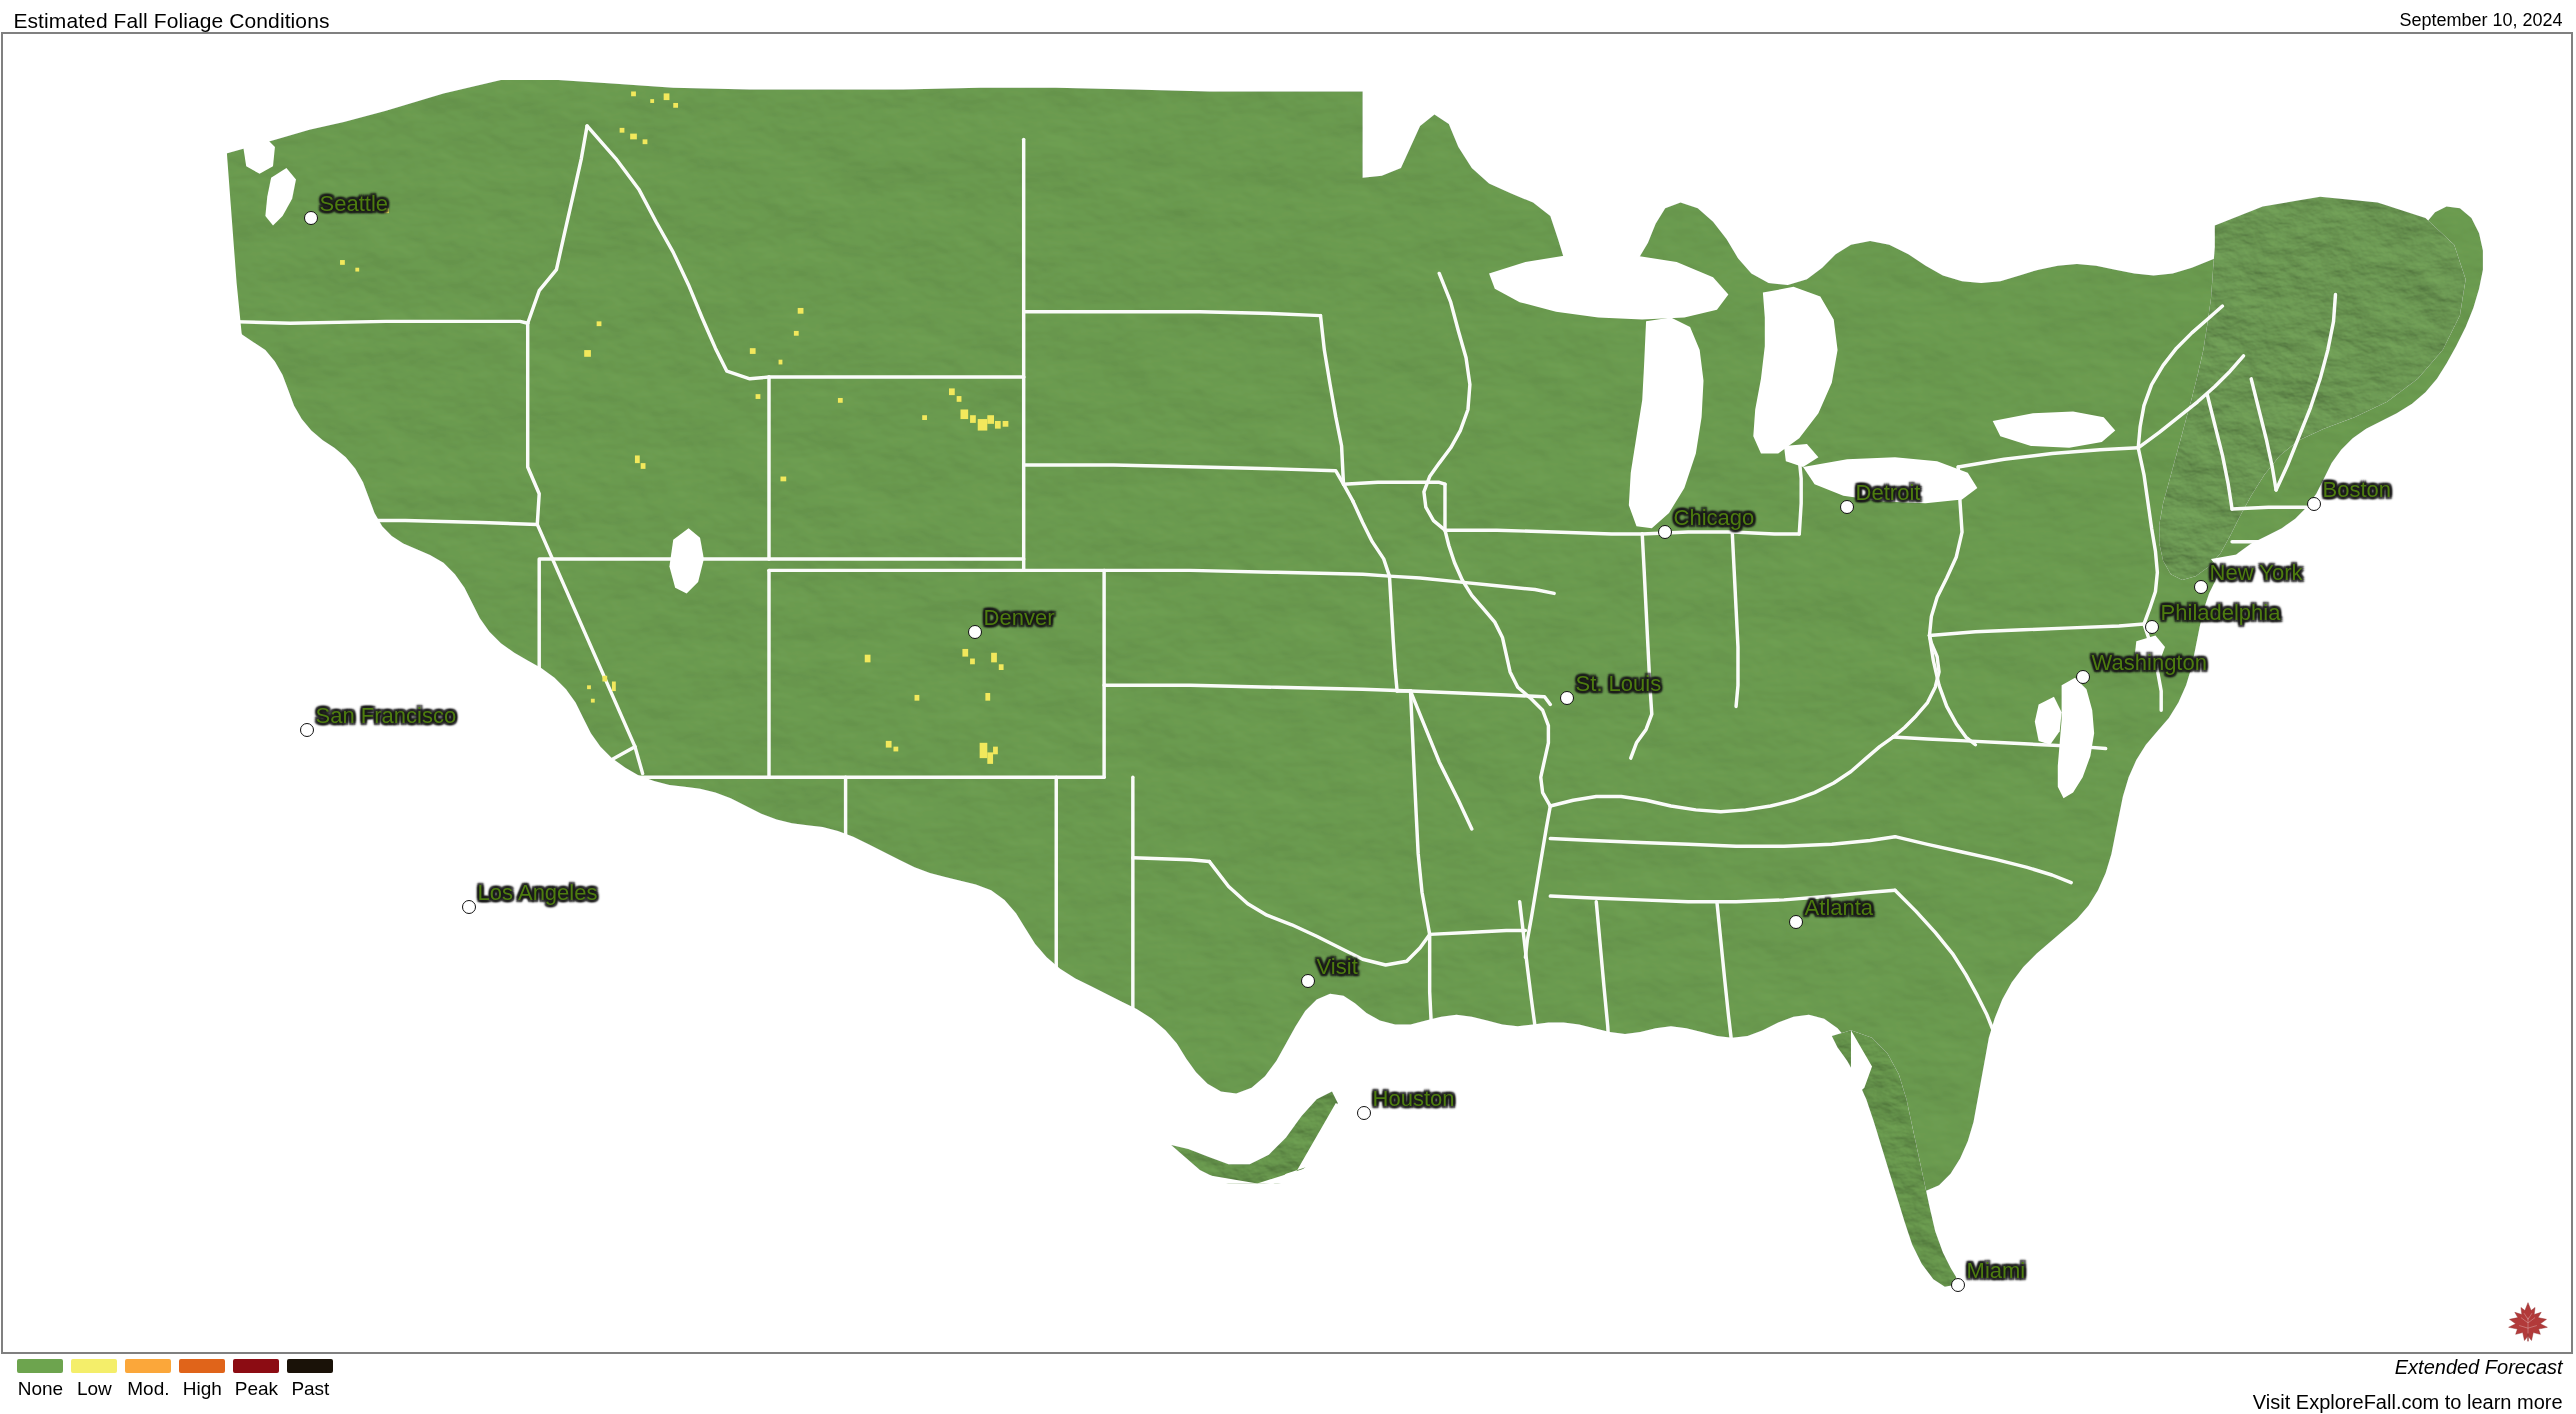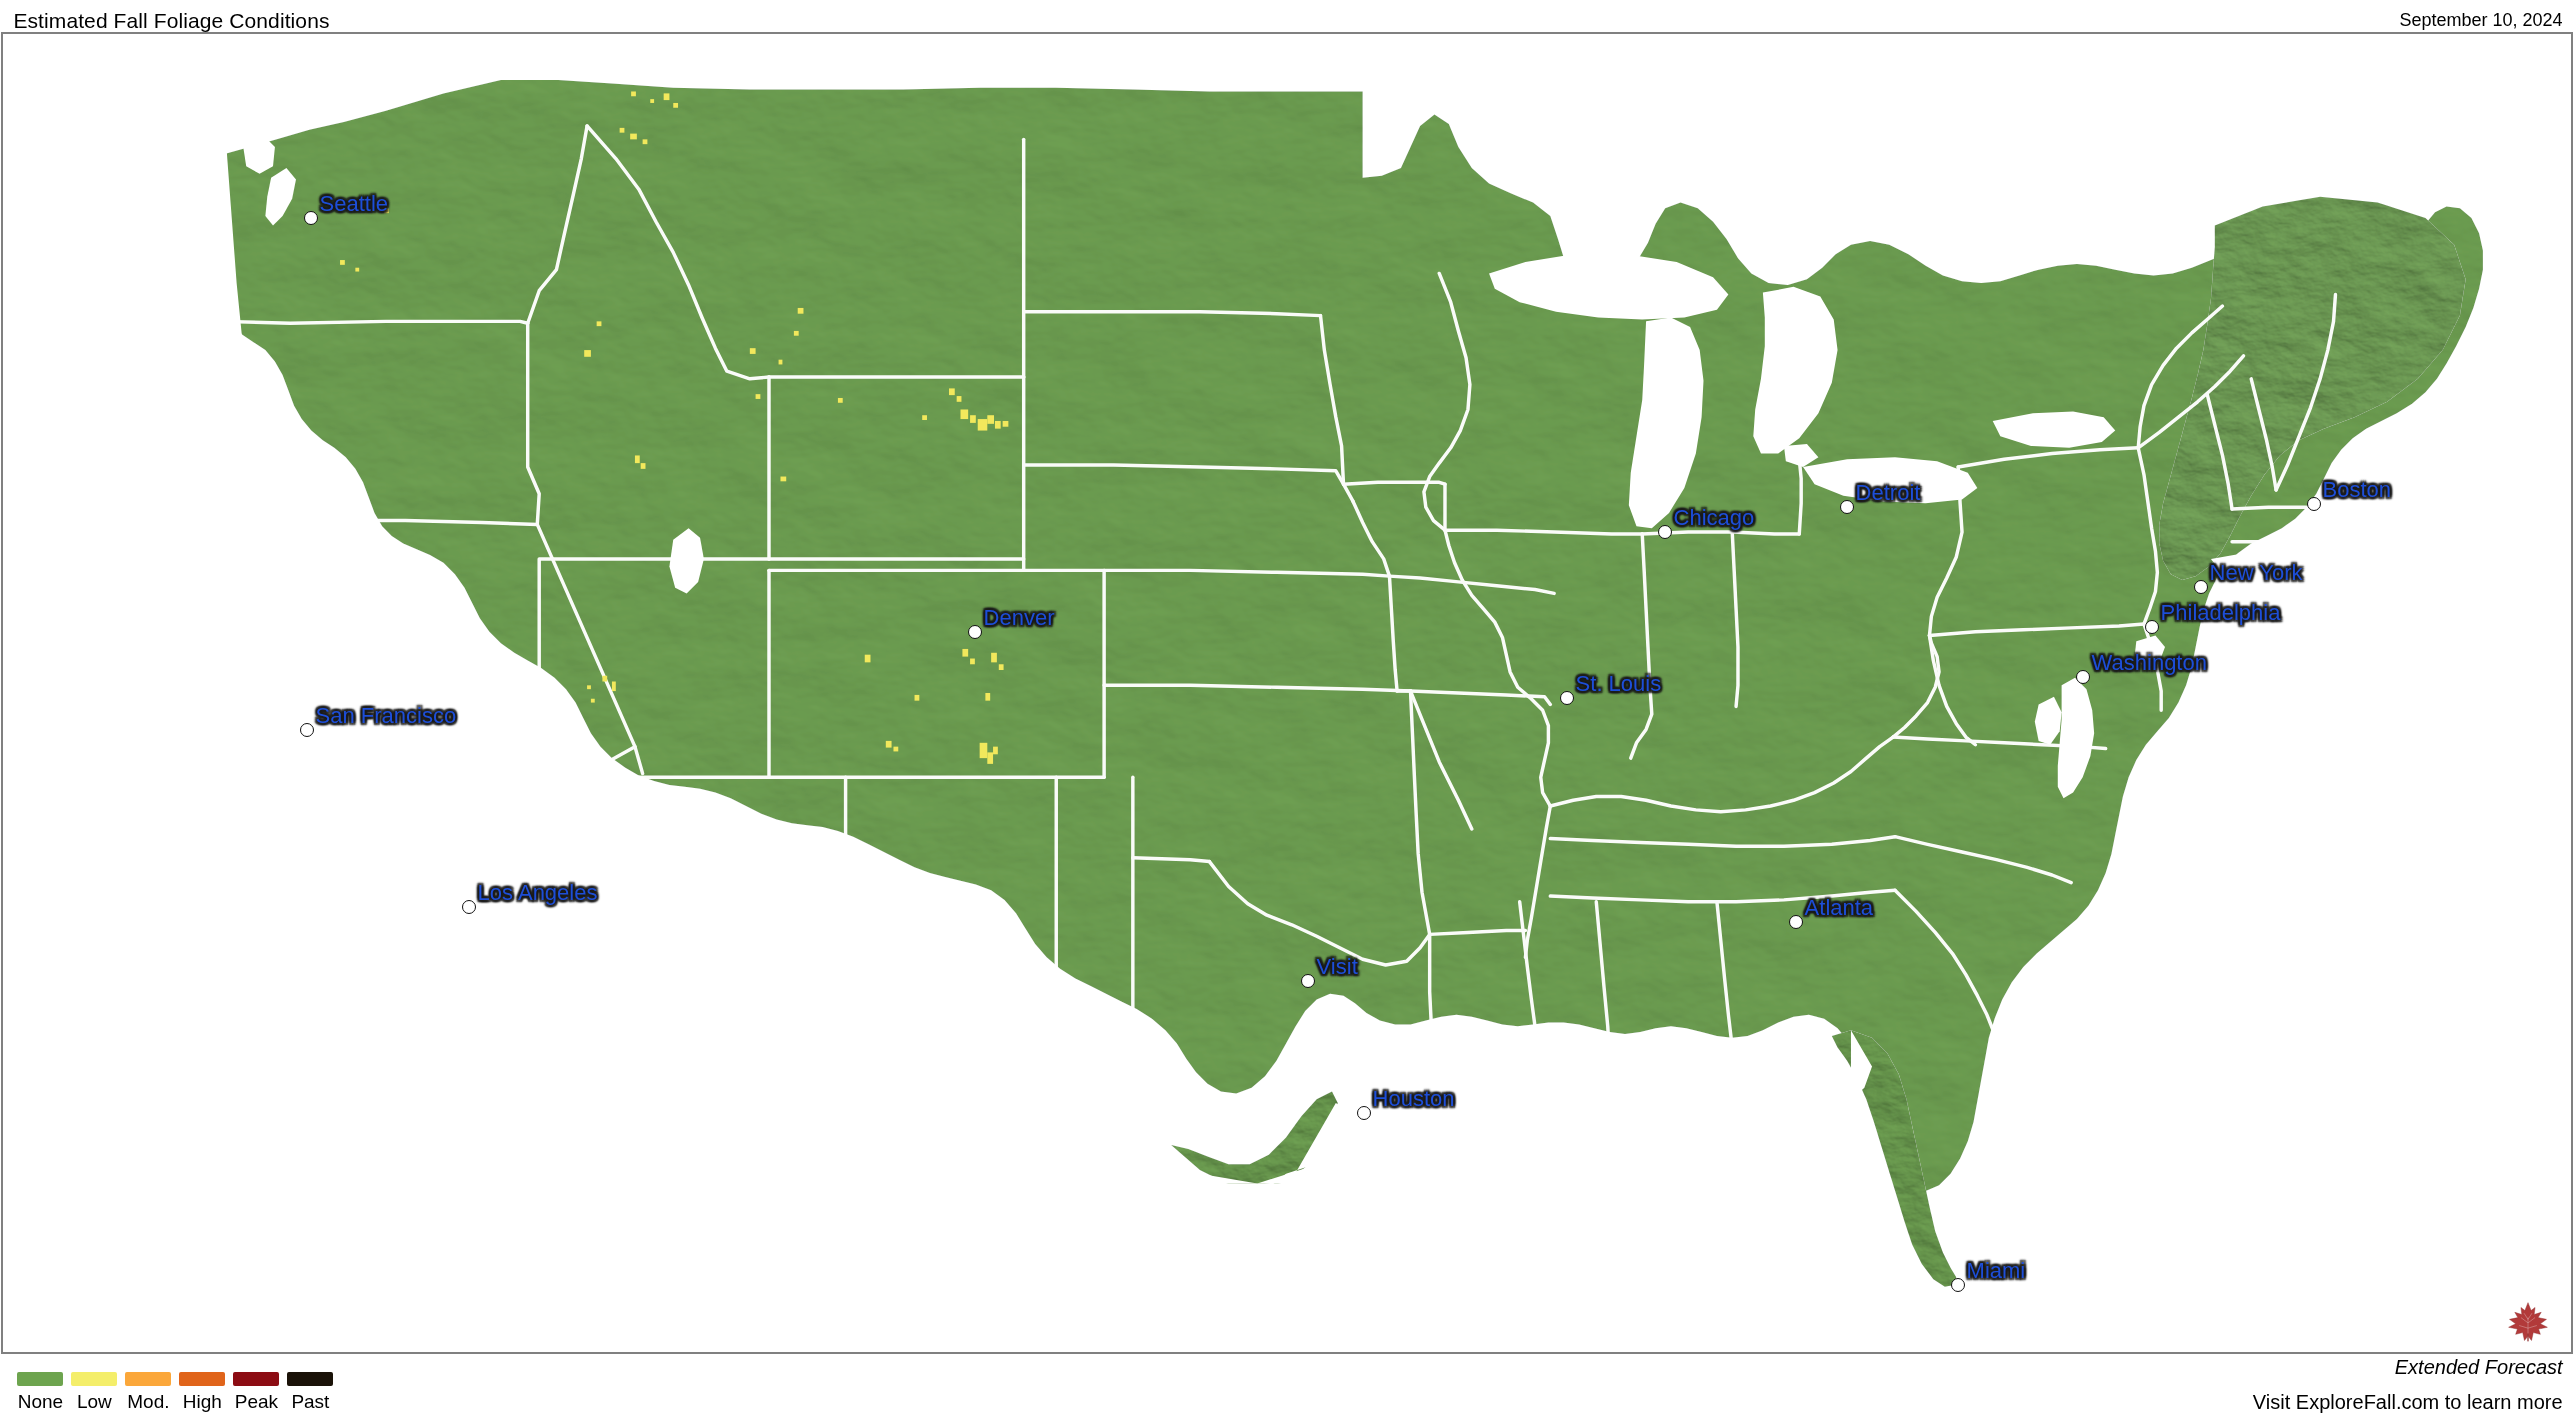--- a/index.html
+++ b/index.html
@@ -72,21 +72,21 @@
     margin-top: -7.2px;
     border-radius: 50%;
     background: #ffffff;
     border: 1.9px solid #111111;
     box-sizing: border-box;
   }
   .city-label {
     position: absolute;
     font-size: 22px;
     line-height: 22px;
-    color: #1d4ed8;
+    color: #4d7c0f;
     white-space: nowrap;
     font-family: "Liberation Sans", sans-serif;
     text-shadow:
       -1.9px -1.9px 1.9px #1a1a1a, 1.9px -1.9px 1.9px #1a1a1a,
       -1.9px  1.9px 1.9px #1a1a1a, 1.9px  1.9px 1.9px #1a1a1a,
        0px -1.9px 1.9px #1a1a1a, 0px  1.9px 1.9px #1a1a1a,
       -1.9px  0px 1.9px #1a1a1a, 1.9px  0px 1.9px #1a1a1a,
        0 0 3.8px #000000;
     pointer-events: none;
   }
@@ -106,21 +106,21 @@
   .footer {
     position: absolute;
     left: 0;
     top: 1354px;
     width: 2576px;
     height: 60px;
   }
   .legend {
     position: absolute;
     left: 13.4px;
-    top: 18px;
+    top: 5px;
     display: flex;
     gap: 0px;
     text-align: right;
   }
   .legend-item {
     width: 54px;
     display: flex;
     flex-direction: column;
     align-items: center;
   }

